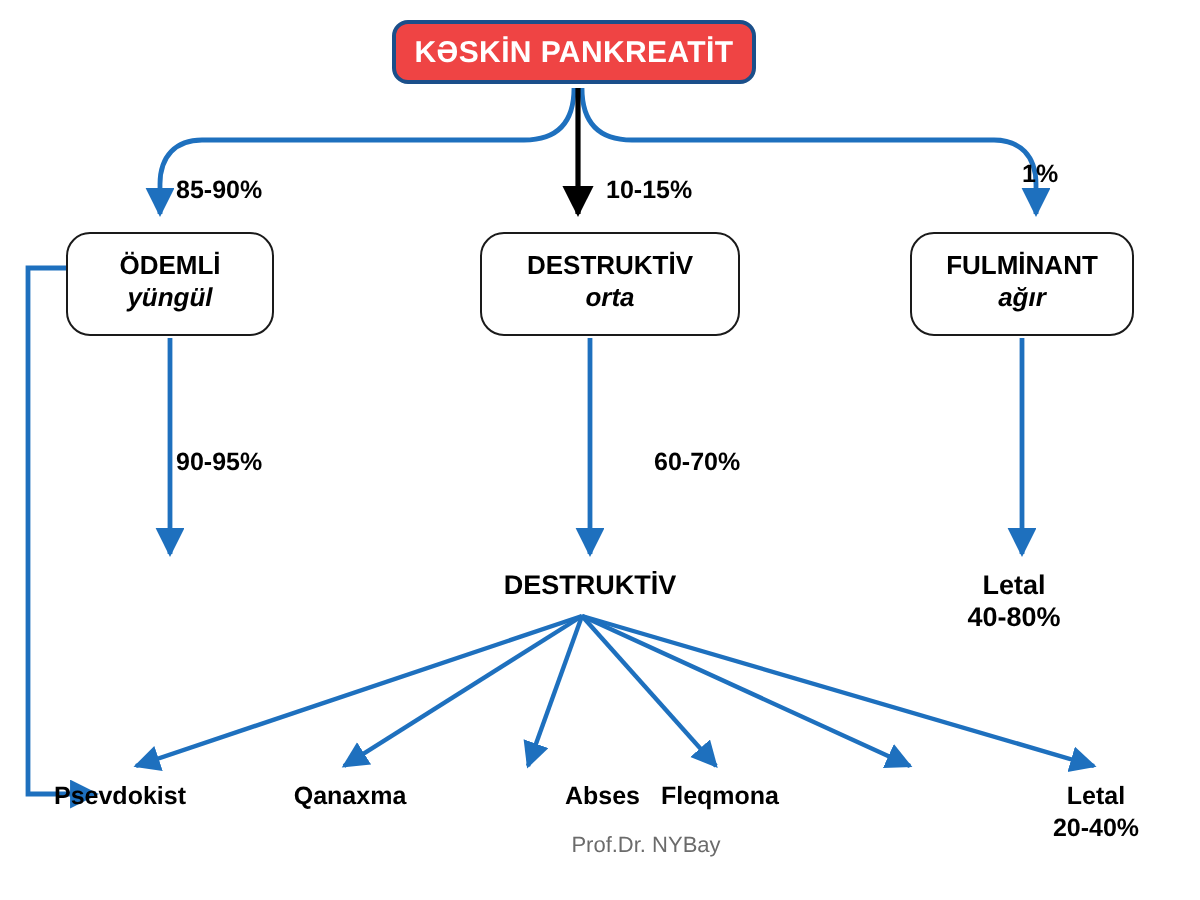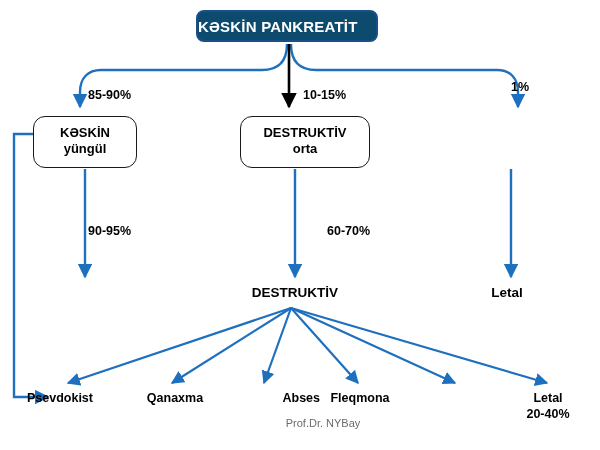--- a/index.html
+++ b/index.html
@@ -9,35 +9,35 @@
     position:relative;overflow:hidden;
   }
   #canvas{position:absolute;inset:0;width:600px;height:450px;}
   svg.layer{position:absolute;left:0;top:0;width:600px;height:450px;pointer-events:none;}
 
   .node{position:absolute;box-sizing:border-box;}
 
   
   .root-box{
     left:196px;top:10px;width:182px;height:32px;
-    background:#0c4a6e;border:2px solid #1B4F8A;border-radius:8px;
-    display:flex;align-items:center;justify-content:flex-start;
+    background:#ef4444;border:2px solid #1B4F8A;border-radius:8px;
+    display:flex;align-items:center;justify-content:center;
   }
   .root-label{
     color:#ffffff;font-weight:bold;font-size:15px;letter-spacing:.2px;white-space:nowrap;
   }
 
   
   .lvl2-box{
     width:104px;height:52px;background:#ffffff;
     border:1.6px solid #1a1a1a;border-radius:12px;
     display:flex;flex-direction:column;align-items:center;justify-content:center;
   }
   .lvl2-box .t1{font-weight:bold;font-size:13px;color:#000;line-height:1.15;white-space:nowrap;}
-  .lvl2-box .t2{font-weight:bold;font-size:13px;color:#000;line-height:1.25;white-space:nowrap;}
+  .lvl2-box .t2{font-weight:bold;font-size:13px;color:#000;line-height:1.25;white-space:nowrap;font-style:italic;}
   #box-odemli{left:33px;top:116px;}
   #box-destruktiv{left:240px;top:116px;width:130px;}
   #box-fulminant{left:455px;top:116px;width:112px;}
 
   
   .pct{
     position:absolute;font-weight:bold;font-size:12.5px;color:#000;white-space:nowrap;
   }
   #pct-left{left:88px;top:88px;}
   #pct-mid{left:303px;top:88px;}
@@ -103,39 +103,44 @@
       <path d="M291,308 L455,383" marker-end="url(#ah-blue)"></path>
       <path d="M291,308 L547,383" marker-end="url(#ah-blue)"></path>
     </g>
   </svg>
 
   <div class="node root-box">
     <span class="root-label">KƏSKİN PANKREATİT</span>
   </div>
 
   <div class="node lvl2-box" id="box-odemli">
-    <span class="t1">KƏSKİN</span>
+    <span class="t1">ÖDEMLİ</span>
     <span class="t2">yüngül</span>
   </div>
   <div class="node lvl2-box" id="box-destruktiv">
     <span class="t1">DESTRUKTİV</span>
     <span class="t2">orta</span>
+  </div>
+  <div class="node lvl2-box" id="box-fulminant">
+    <span class="t1">FULMİNANT</span>
+    <span class="t2">ağır</span>
   </div>
 
   <div class="pct" id="pct-left">85-90%</div>
   <div class="pct" id="pct-mid">10-15%</div>
   <div class="pct" id="pct-right">1%</div>
   <div class="pct" id="pct-left2">90-95%</div>
   <div class="pct" id="pct-mid2">60-70%</div>
 
   <div class="leaf" id="n-agirlasma">
     <div class="l1">DESTRUKTİV</div>
   </div>
   <div class="leaf" id="n-letal1">
     <div class="l1">Letal</div>
+    <div class="l2">40-80%</div>
   </div>
 
   <div class="bleaf" id="b-psev">
     <span>Psevdokist</span>
   </div>
   <div class="bleaf" id="b-qanax">
     <span>Qanaxma</span>
   </div>
   <div class="bleaf" id="b-abses">
     <span>Abses</span>

